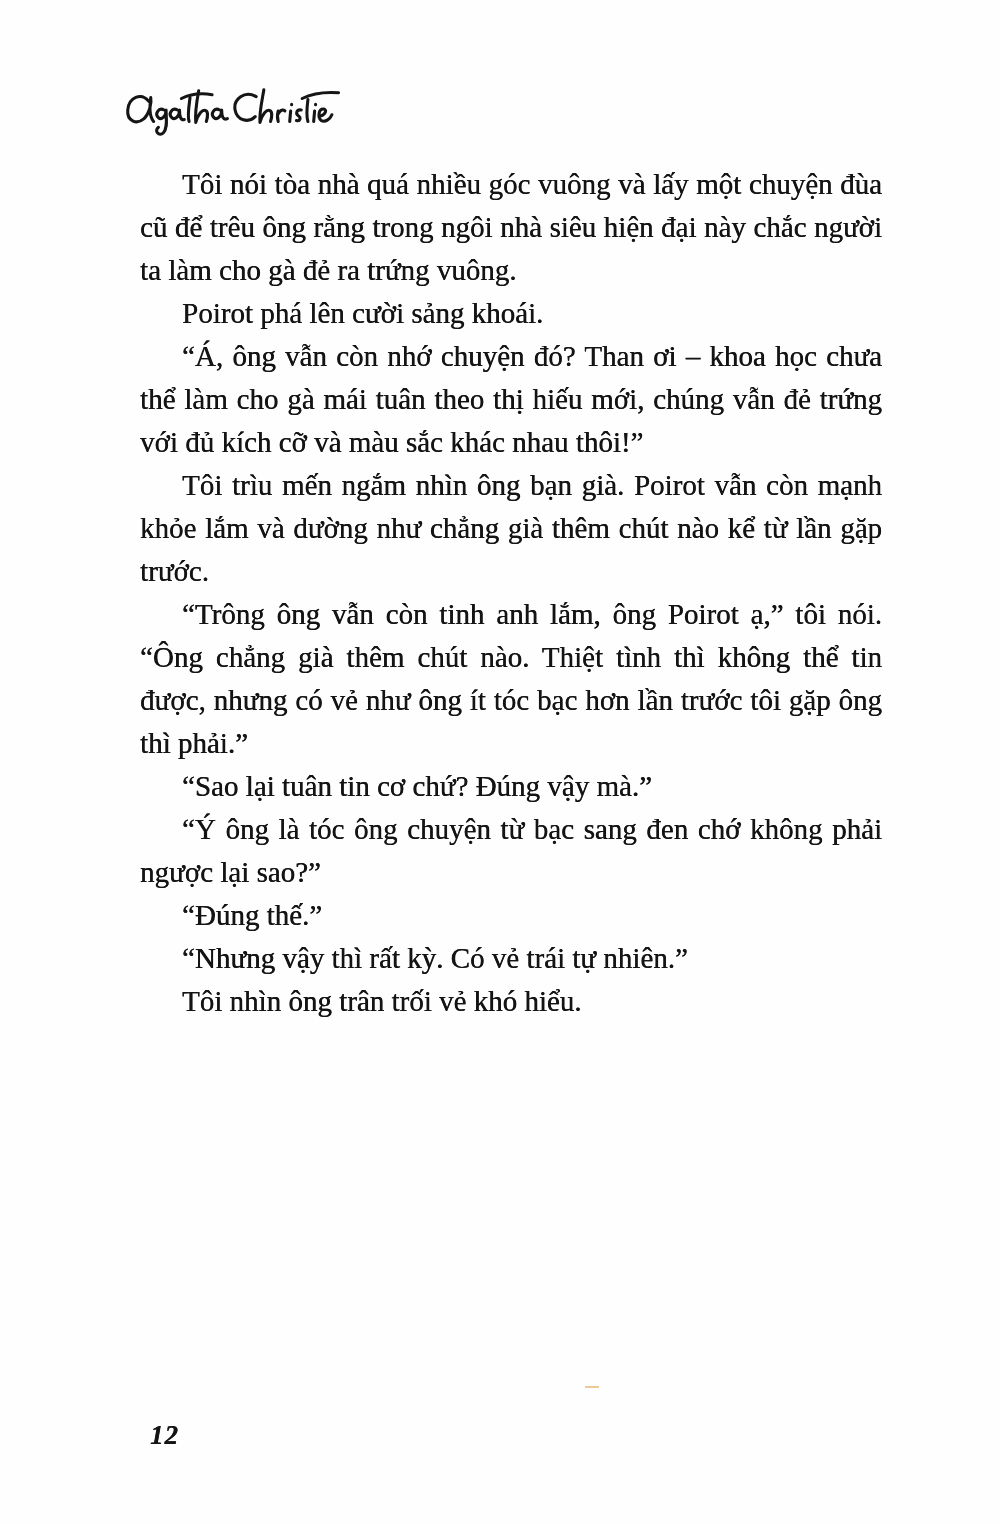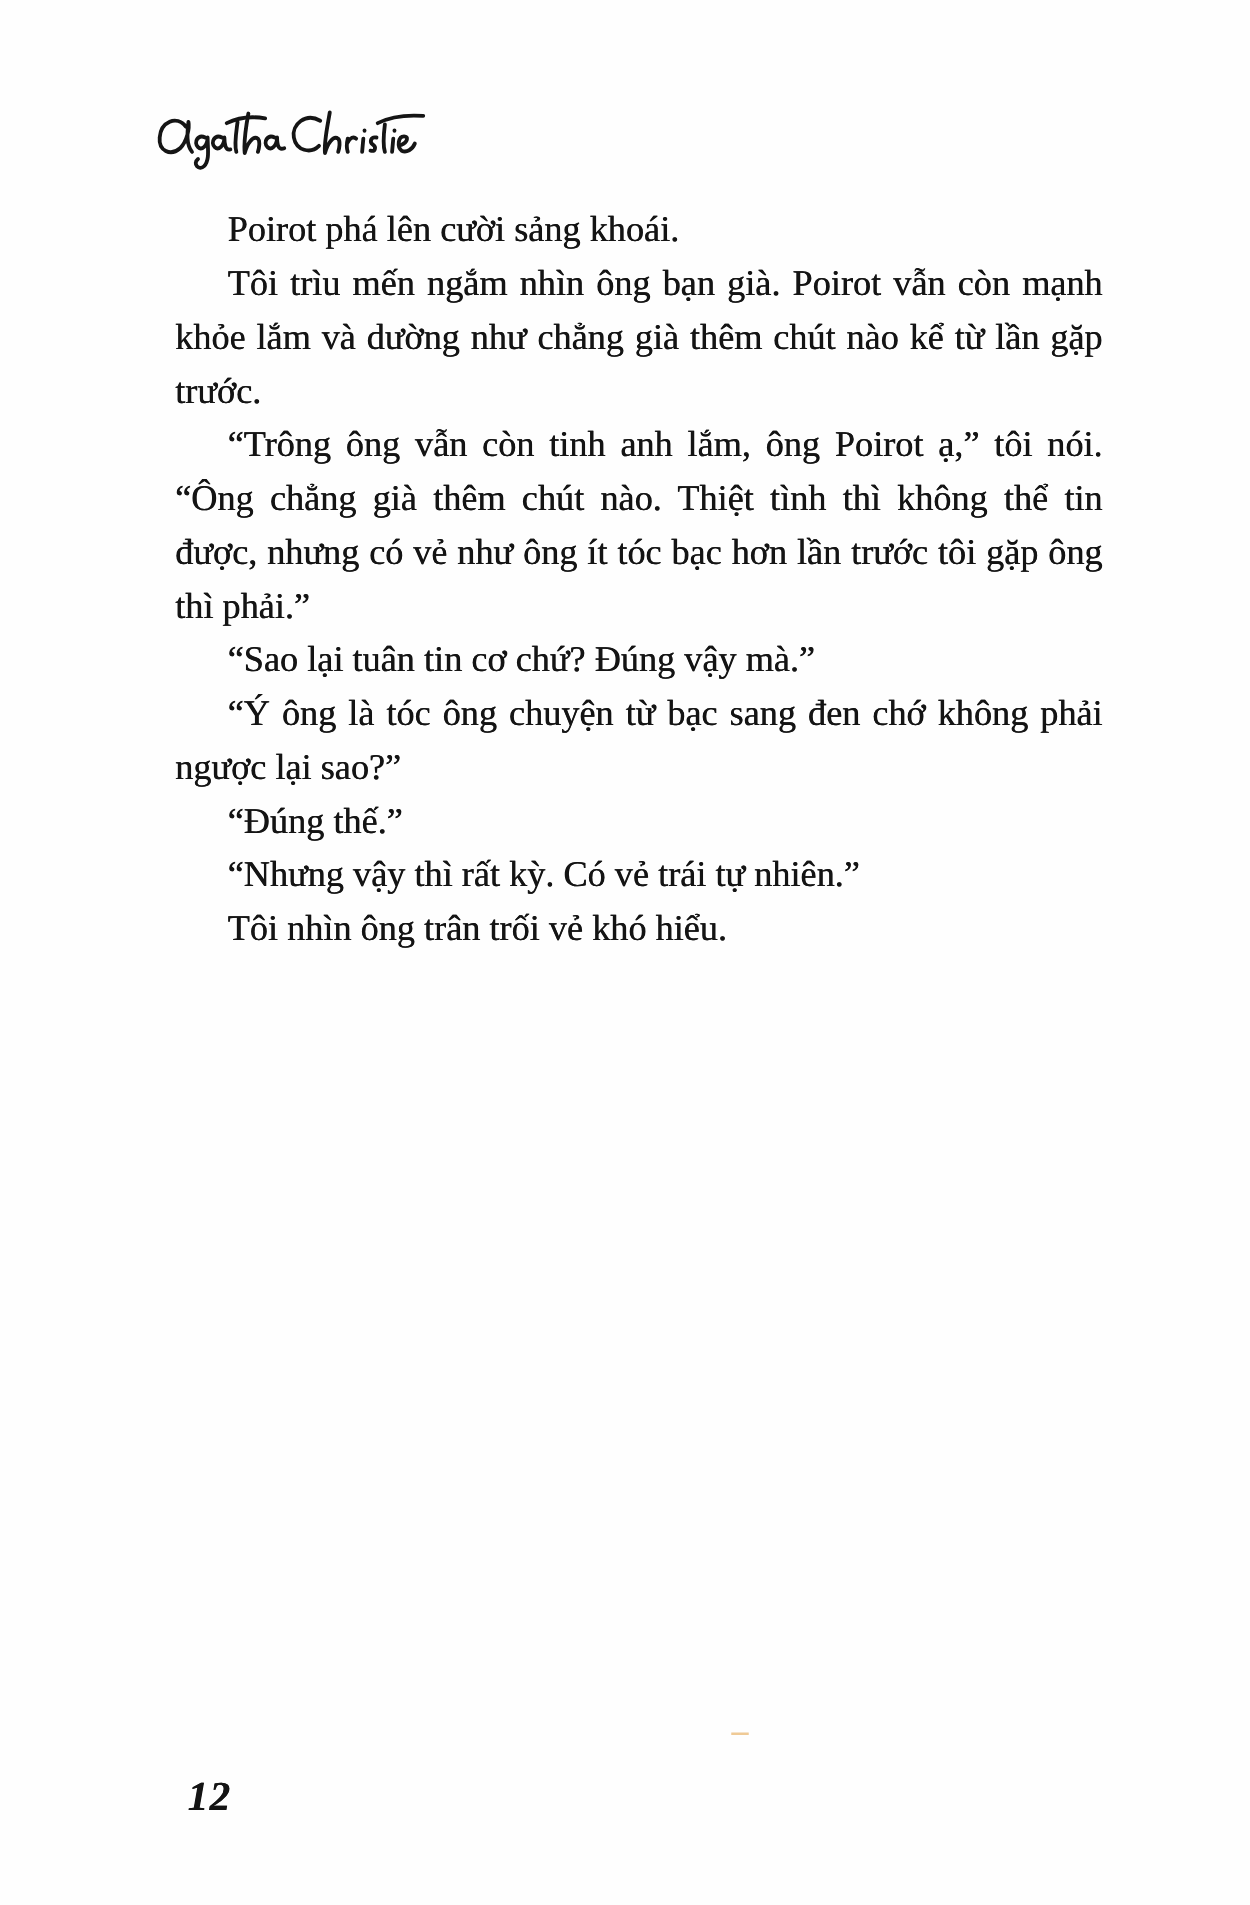--- a/index.html
+++ b/index.html
@@ -40,21 +40,21 @@
   }
   .body-text p {
     margin: 0;
     padding: 0;
     text-indent: 42px;
   }
   .page-number {
     position: absolute;
     left: 150px;
     top: 1420px;
-    font-size: 33px;
+    font-size: 27px;
     font-style: italic;
     font-weight: bold;
     letter-spacing: 1px;
     text-shadow: 0.3px 0 0 currentColor;
   }
   .scan-artifact {
     position: absolute;
     left: 585px;
     top: 1386px;
     width: 14px;
@@ -101,21 +101,23 @@
         <path d="M201,34 L200,45 M202,27 L202,27.4"></path>
 
         <path d="M208,39 C213,37 214,32 210,32 C205,32 204,41 208,44 C212,46 217,43 219,38"></path>
 
         <path d="M188,21 C198,16 212,14 226,15"></path>
       </g>
     </svg>
   </div>
 
   <div class="body-text">
+      <p>Tôi nói tòa nhà quá nhiều góc vuông và lấy một chuyện đùa cũ để trêu ông rằng trong ngôi nhà siêu hiện đại này chắc người ta làm cho gà đẻ ra trứng vuông.</p>
       <p>Poirot phá lên cười sảng khoái.</p>
+      <p>“Á, ông vẫn còn nhớ chuyện đó? Than ơi – khoa học chưa thể làm cho gà mái tuân theo thị hiếu mới, chúng vẫn đẻ trứng với đủ kích cỡ và màu sắc khác nhau thôi!”</p>
       <p>Tôi trìu mến ngắm nhìn ông bạn già. Poirot vẫn còn mạnh khỏe lắm và dường như chẳng già thêm chút nào kể từ lần gặp trước.</p>
       <p>“Trông ông vẫn còn tinh anh lắm, ông Poirot ạ,” tôi nói. “Ông chẳng già thêm chút nào. Thiệt tình thì không thể tin được, nhưng có vẻ như ông ít tóc bạc hơn lần trước tôi gặp ông thì phải.”</p>
       <p>“Sao lại tuân tin cơ chứ? Đúng vậy mà.”</p>
       <p>“Ý ông là tóc ông chuyện từ bạc sang đen chớ không phải ngược lại sao?”</p>
       <p>“Đúng thế.”</p>
       <p>“Nhưng vậy thì rất kỳ. Có vẻ trái tự nhiên.”</p>
       <p>Tôi nhìn ông trân trối vẻ khó hiểu.</p>
     </div>
 
   <div class="scan-artifact"></div>

